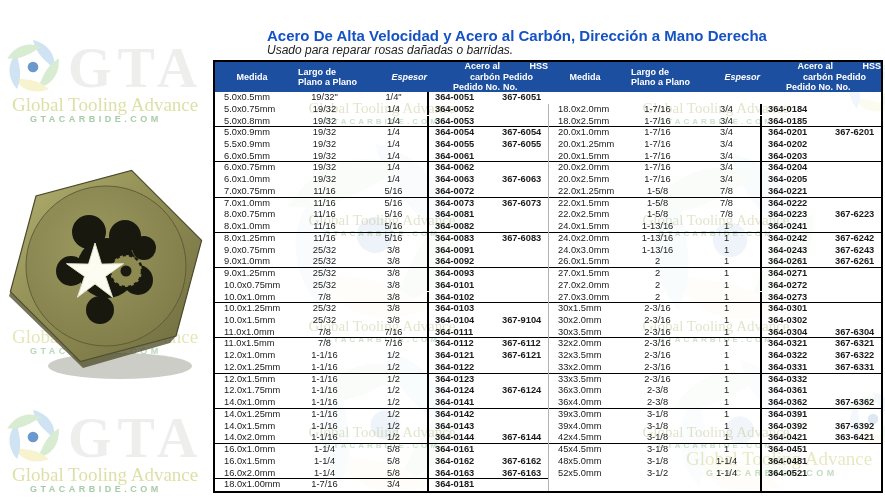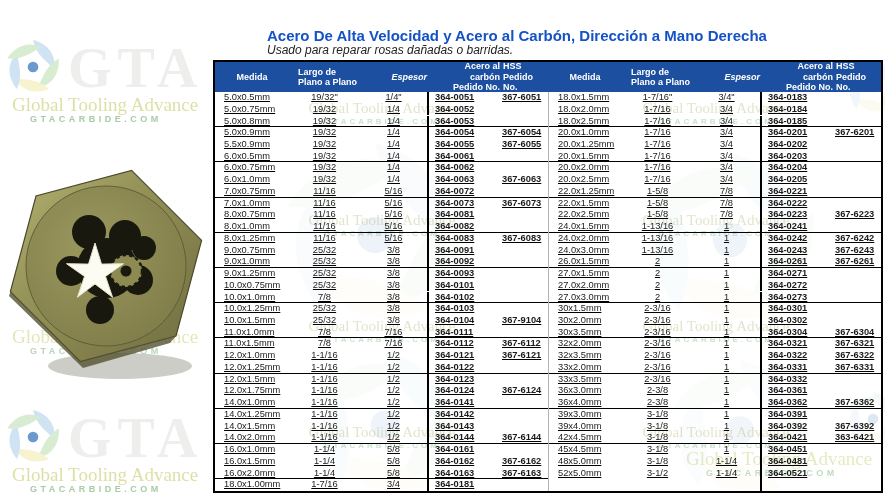--- a/index.html
+++ b/index.html
@@ -36,23 +36,23 @@
   .table{position:absolute;left:213px;top:60px;width:670px;height:433px;box-sizing:border-box;
          border:2px solid #000;z-index:2;background:transparent;}
   .thead{display:flex;height:30px;background:var(--header-bg,#1d4fa0);color:var(--header-text,#fff);}
   .hgroup{display:flex;width:333px;}
   .hcell{display:flex;flex-direction:column;justify-content:center;font-size:9px;font-weight:bold;
          line-height:10.5px;box-sizing:border-box;}
   .h-medida{width:74px;align-items:center;text-align:center;}
   .h-largo{width:71px;padding-left:9px;}
   .h-espesor{width:67px;align-items:flex-end;text-align:center;font-style:italic;}
   .h-acero{width:73px;padding-left:6px;text-align:right;}
-  .h-hss{width:48px;padding-left:3px;}
+  .h-hss{width:48px;padding-left:3px;align-items:flex-end;}
   .tbody{height:399px;}
-  .row{display:flex;height:11.735px;text-decoration:underline;}
+  .row{display:flex;height:11.735px;}
   .half{display:flex;width:333px;height:100%;box-sizing:border-box;}
   .half.right{border-left:1px solid #b3b3b3;}
   .half.sep{box-shadow:inset 0 -1px 0 #000;align-items:flex-end;}
   .cell{font-size:9.3px;line-height:11.7px;color:#1a1a1a;white-space:nowrap;box-sizing:border-box;}
   .c-medida{width:74px;padding-left:9px;}
   .c-largo{width:71px;text-align:center;}
   .c-espesor{width:67px;text-align:center;}
   .c-acero{width:73px;border-left:2px solid #000;padding-left:6px;font-weight:bold;}
   .c-hss{width:48px;padding-left:2px;font-weight:bold;}
   .half.right .c-medida{width:73px;}
@@ -258,27 +258,20 @@
     </div>
     <div class="tbody">
         <div class="row">
           <div class="half left">
             <div class="cell c-medida">5.0x0.5mm</div>
             <div class="cell c-largo">19/32"</div>
             <div class="cell c-espesor">1/4"</div>
             <div class="cell c-acero">364-0051</div>
             <div class="cell c-hss">367-6051</div>
           </div>
-          <div class="half right">
-            <div class="cell c-medida">18.0x1.5mm</div>
-            <div class="cell c-largo">1-7/16"</div>
-            <div class="cell c-espesor">3/4"</div>
-            <div class="cell c-acero">364-0183</div>
-            <div class="cell c-hss"></div>
-          </div>
         </div>
         <div class="row">
           <div class="half left">
             <div class="cell c-medida">5.0x0.75mm</div>
             <div class="cell c-largo">19/32</div>
             <div class="cell c-espesor">1/4</div>
             <div class="cell c-acero">364-0052</div>
             <div class="cell c-hss"></div>
           </div>
           <div class="half right">

